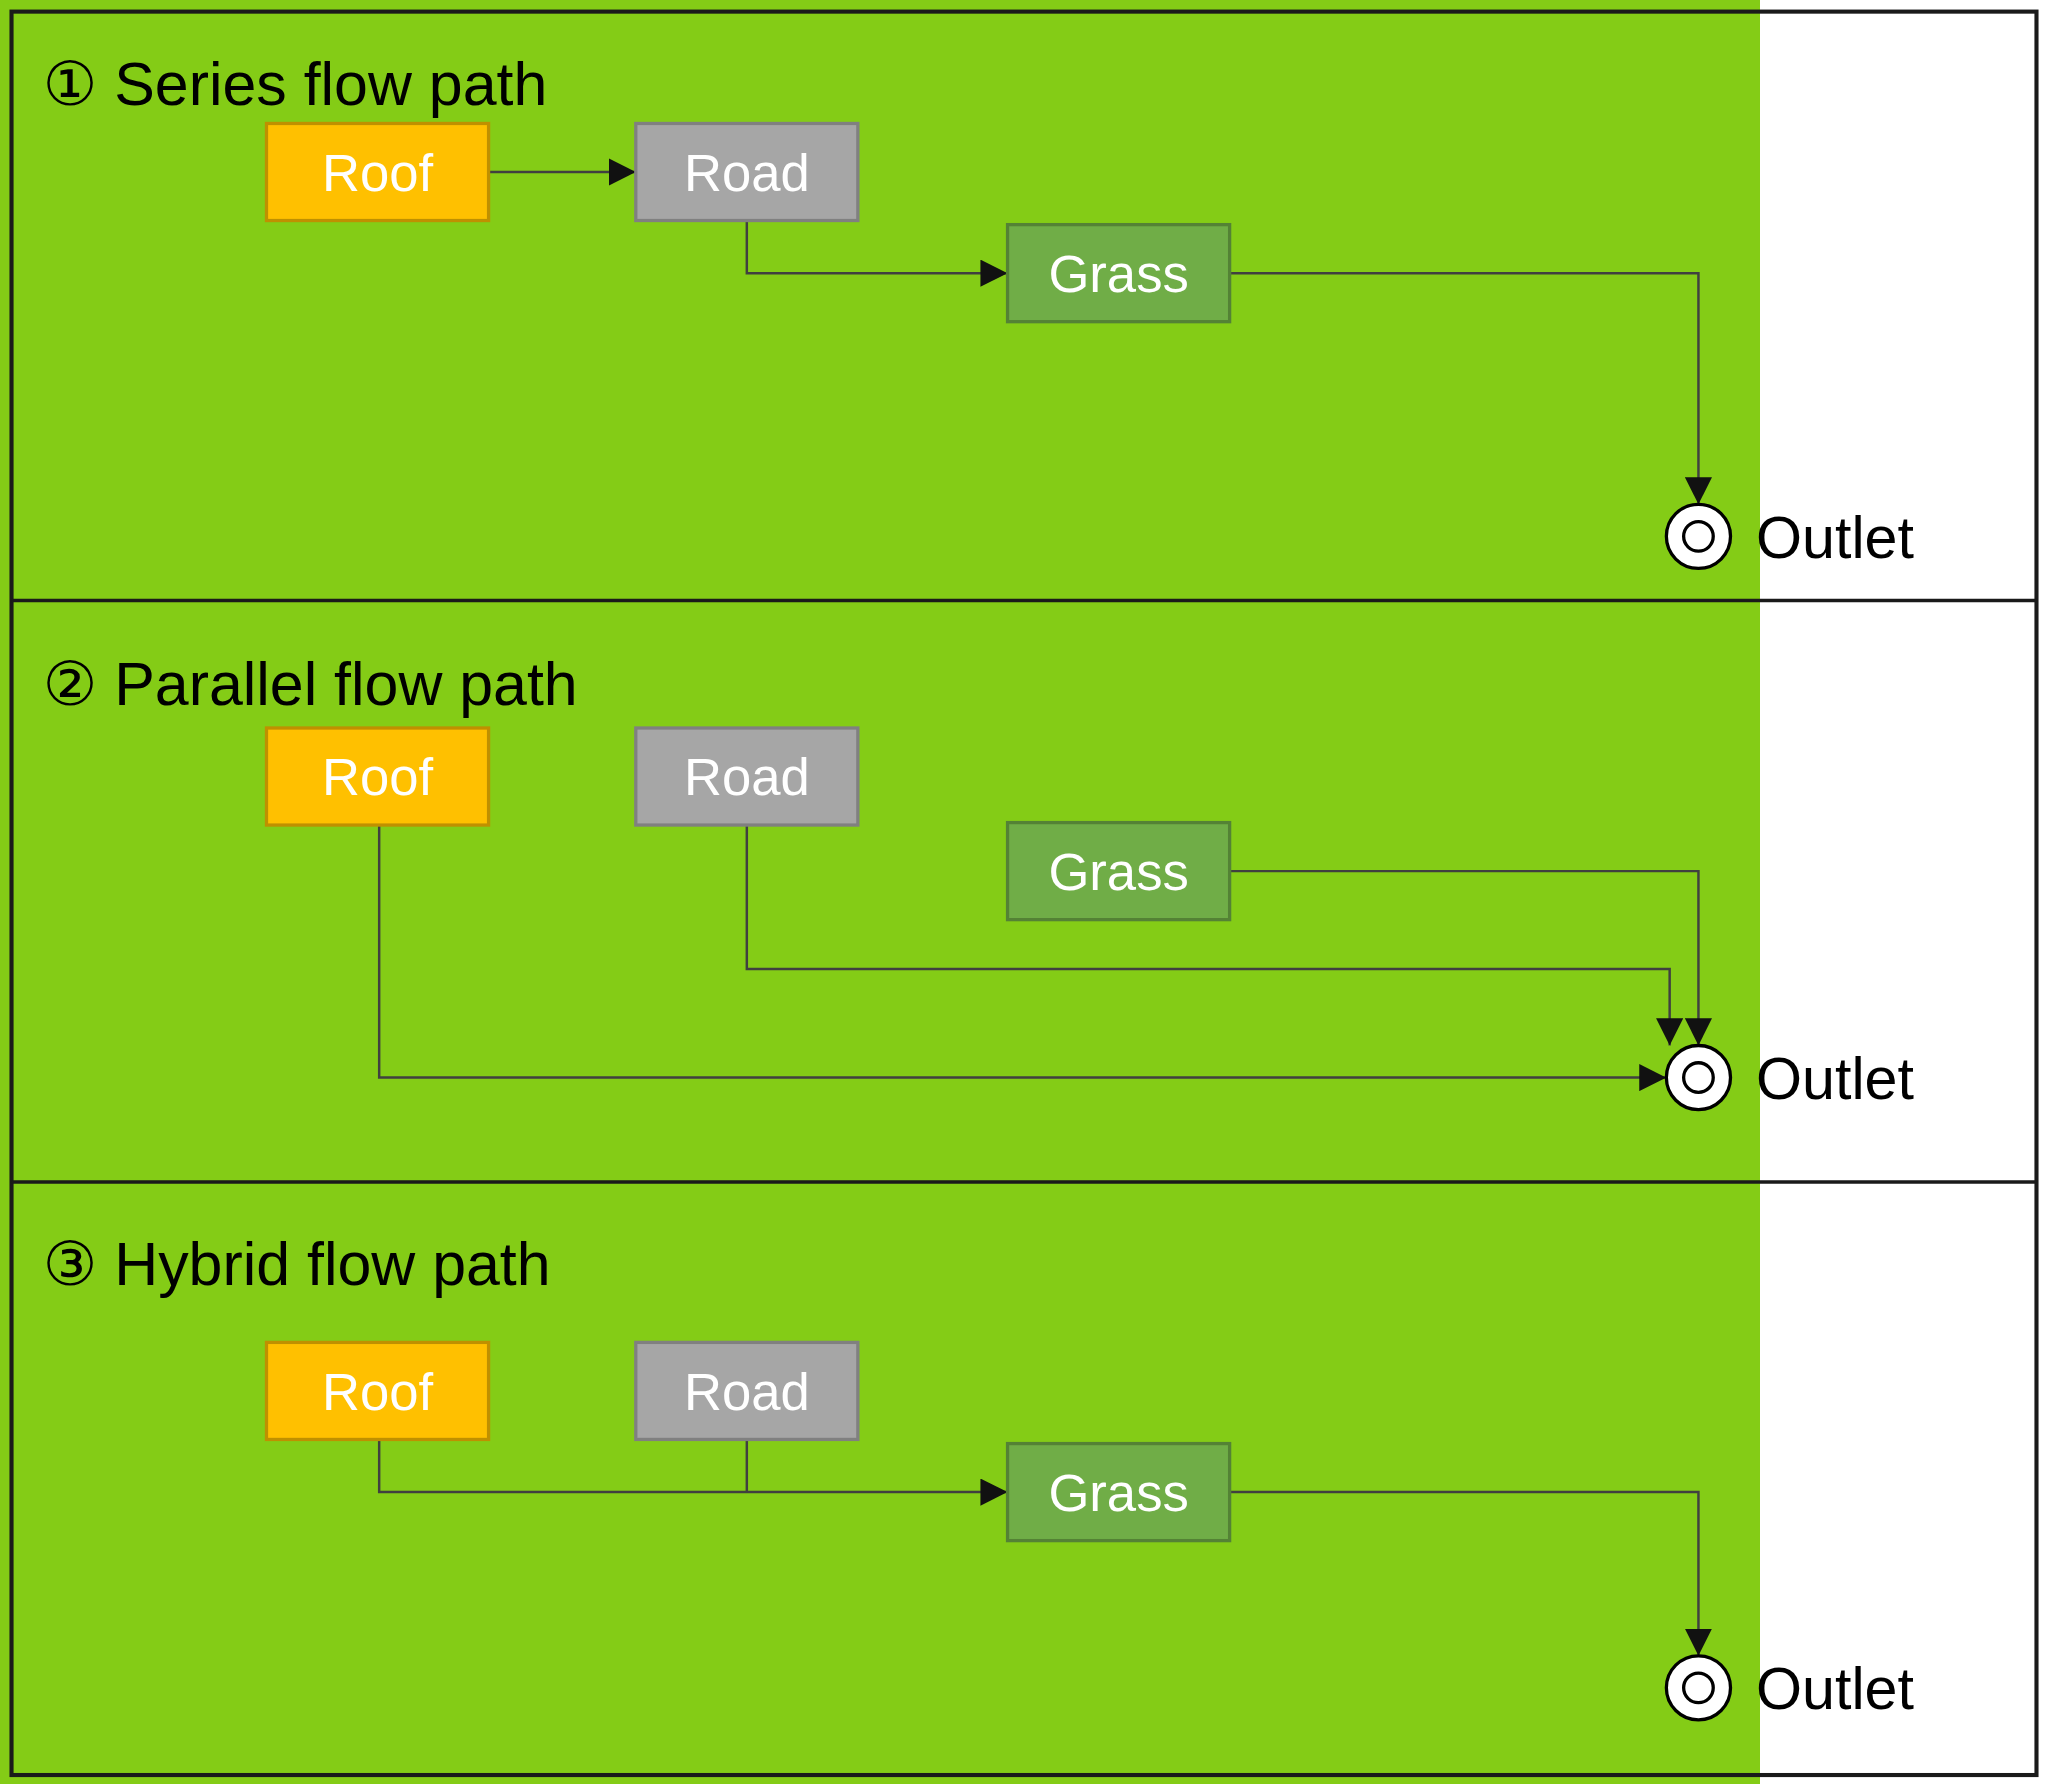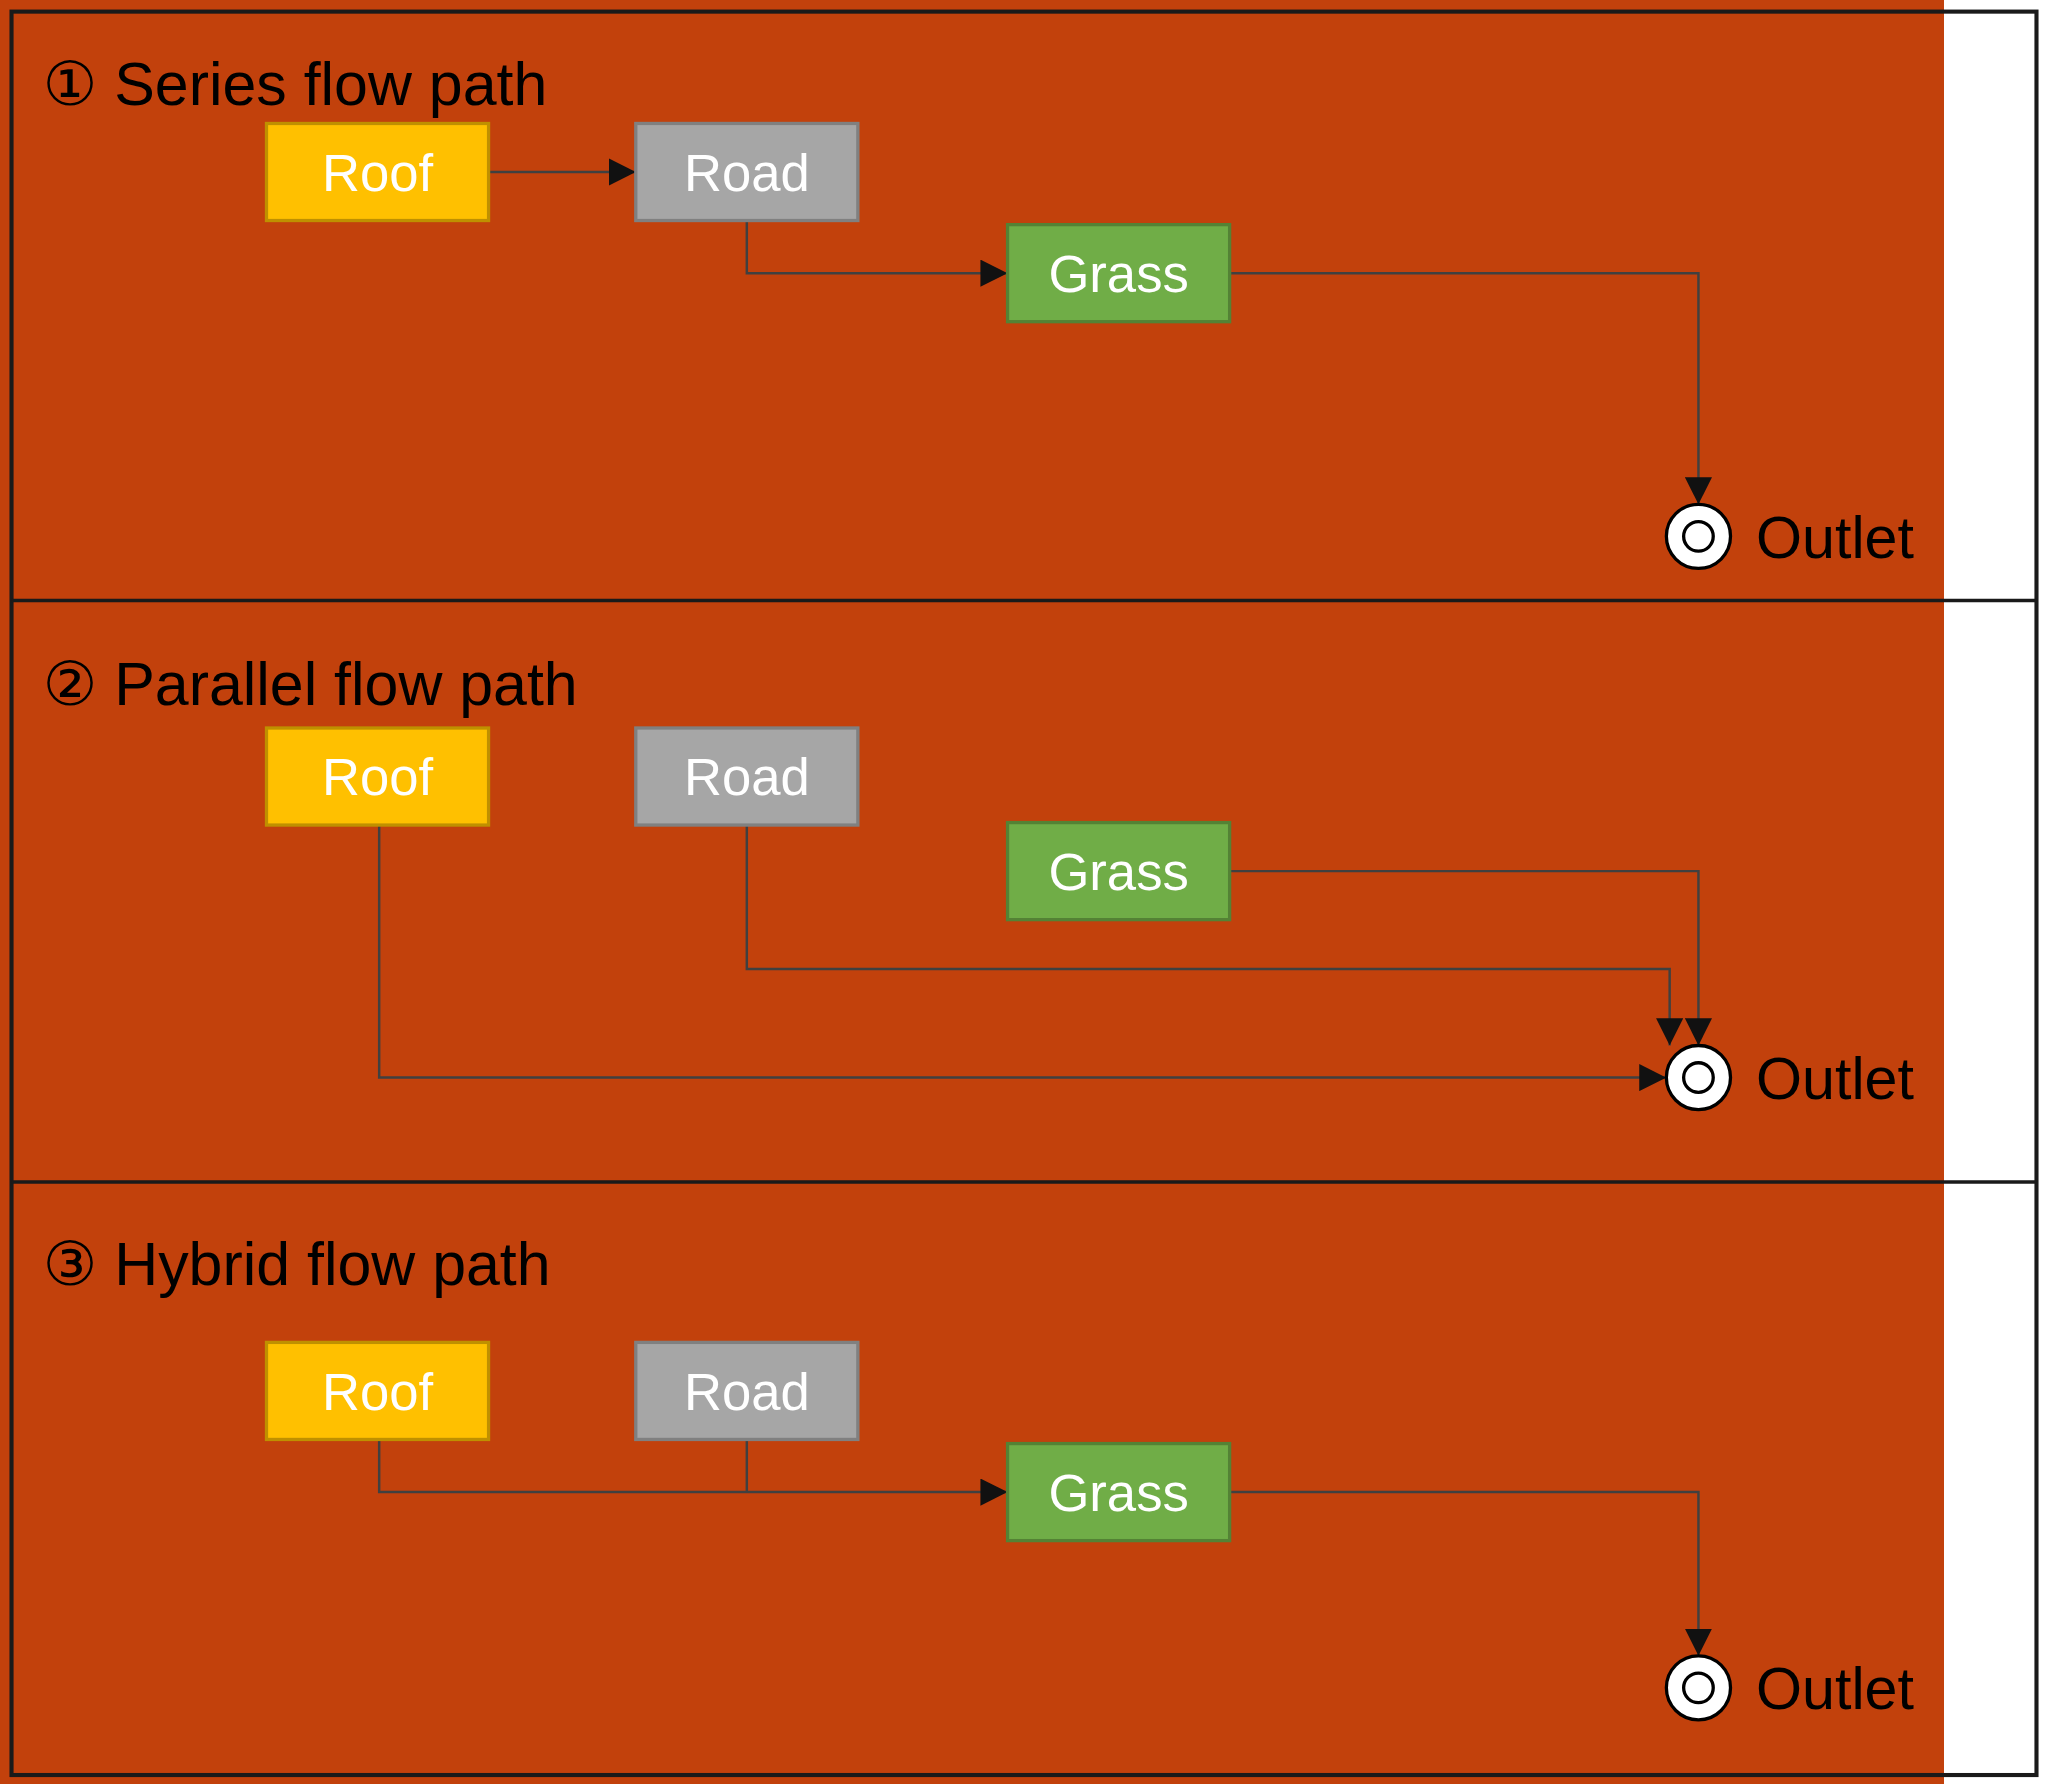--- a/index.html
+++ b/index.html
@@ -1,24 +1,24 @@
 <!DOCTYPE html>
 <html style="font-size:13px"><head>
 <meta charset="utf-8">
 <style>
   html, body {
     margin: 0;
     padding: 0;
     background: #ffffff;
   }
   .diagram-wrap {
-    width: 1944px;
+    width: 1760px;
     height: 1785px;
     position: relative;
-    background: #c2410c;
+    background: #84cc16;
   }
   svg {
     display: block;
   }
   svg text {
     font-family: "Liberation Sans", "DejaVu Sans", sans-serif;
   }
   .panel-title {
     font-size: 74px;
     fill: #000000;

